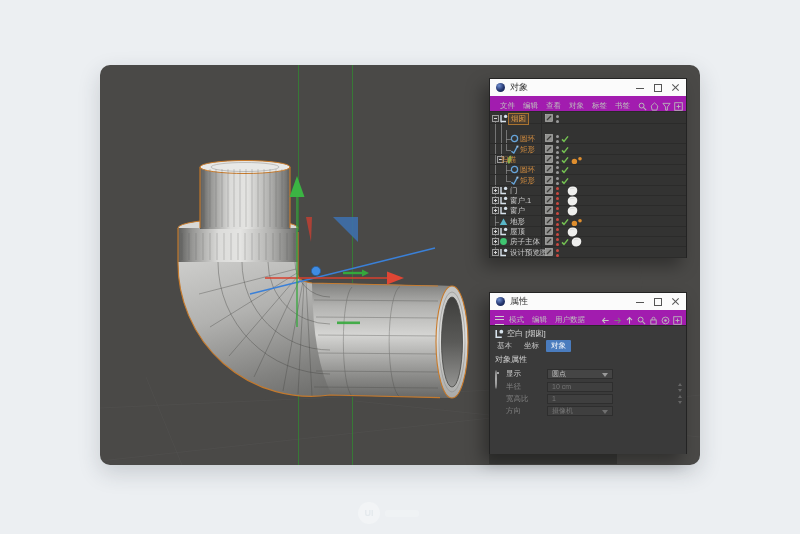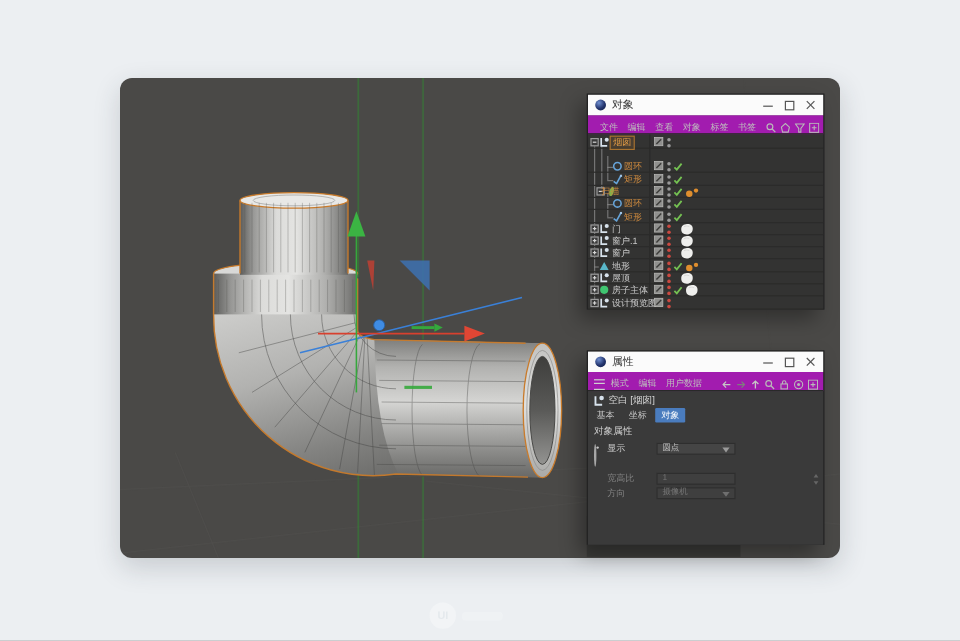--- a/index.html
+++ b/index.html
@@ -679,20 +679,25 @@
         <span class="tab">坐标</span>
         <span class="tab active">对象</span>
       </div>
       <div class="secttitle">对象属性</div>
 
       <div class="prow" style="top:42px">
         <span class="gut"><span class="radio"></span></span>
         <span class="plabel">显示</span>
         <span class="ctrl dd">圆点</span>
       </div>
+      <div class="prow dim st" style="top:55px">
+        <span class="gut"><span class="pdot"></span></span>
+        <span class="plabel">半径</span>
+        <span class="ctrl">10 cm</span>
+      </div>
       <div class="prow dim st" style="top:67px">
         <span class="gut"><span class="pdot"></span></span>
         <span class="plabel">宽高比</span>
         <span class="ctrl">1</span>
       </div>
       <div class="prow dim" style="top:79px">
         <span class="gut"><span class="pdot"></span></span>
         <span class="plabel">方向</span>
         <span class="ctrl dd">摄像机</span>
       </div>

